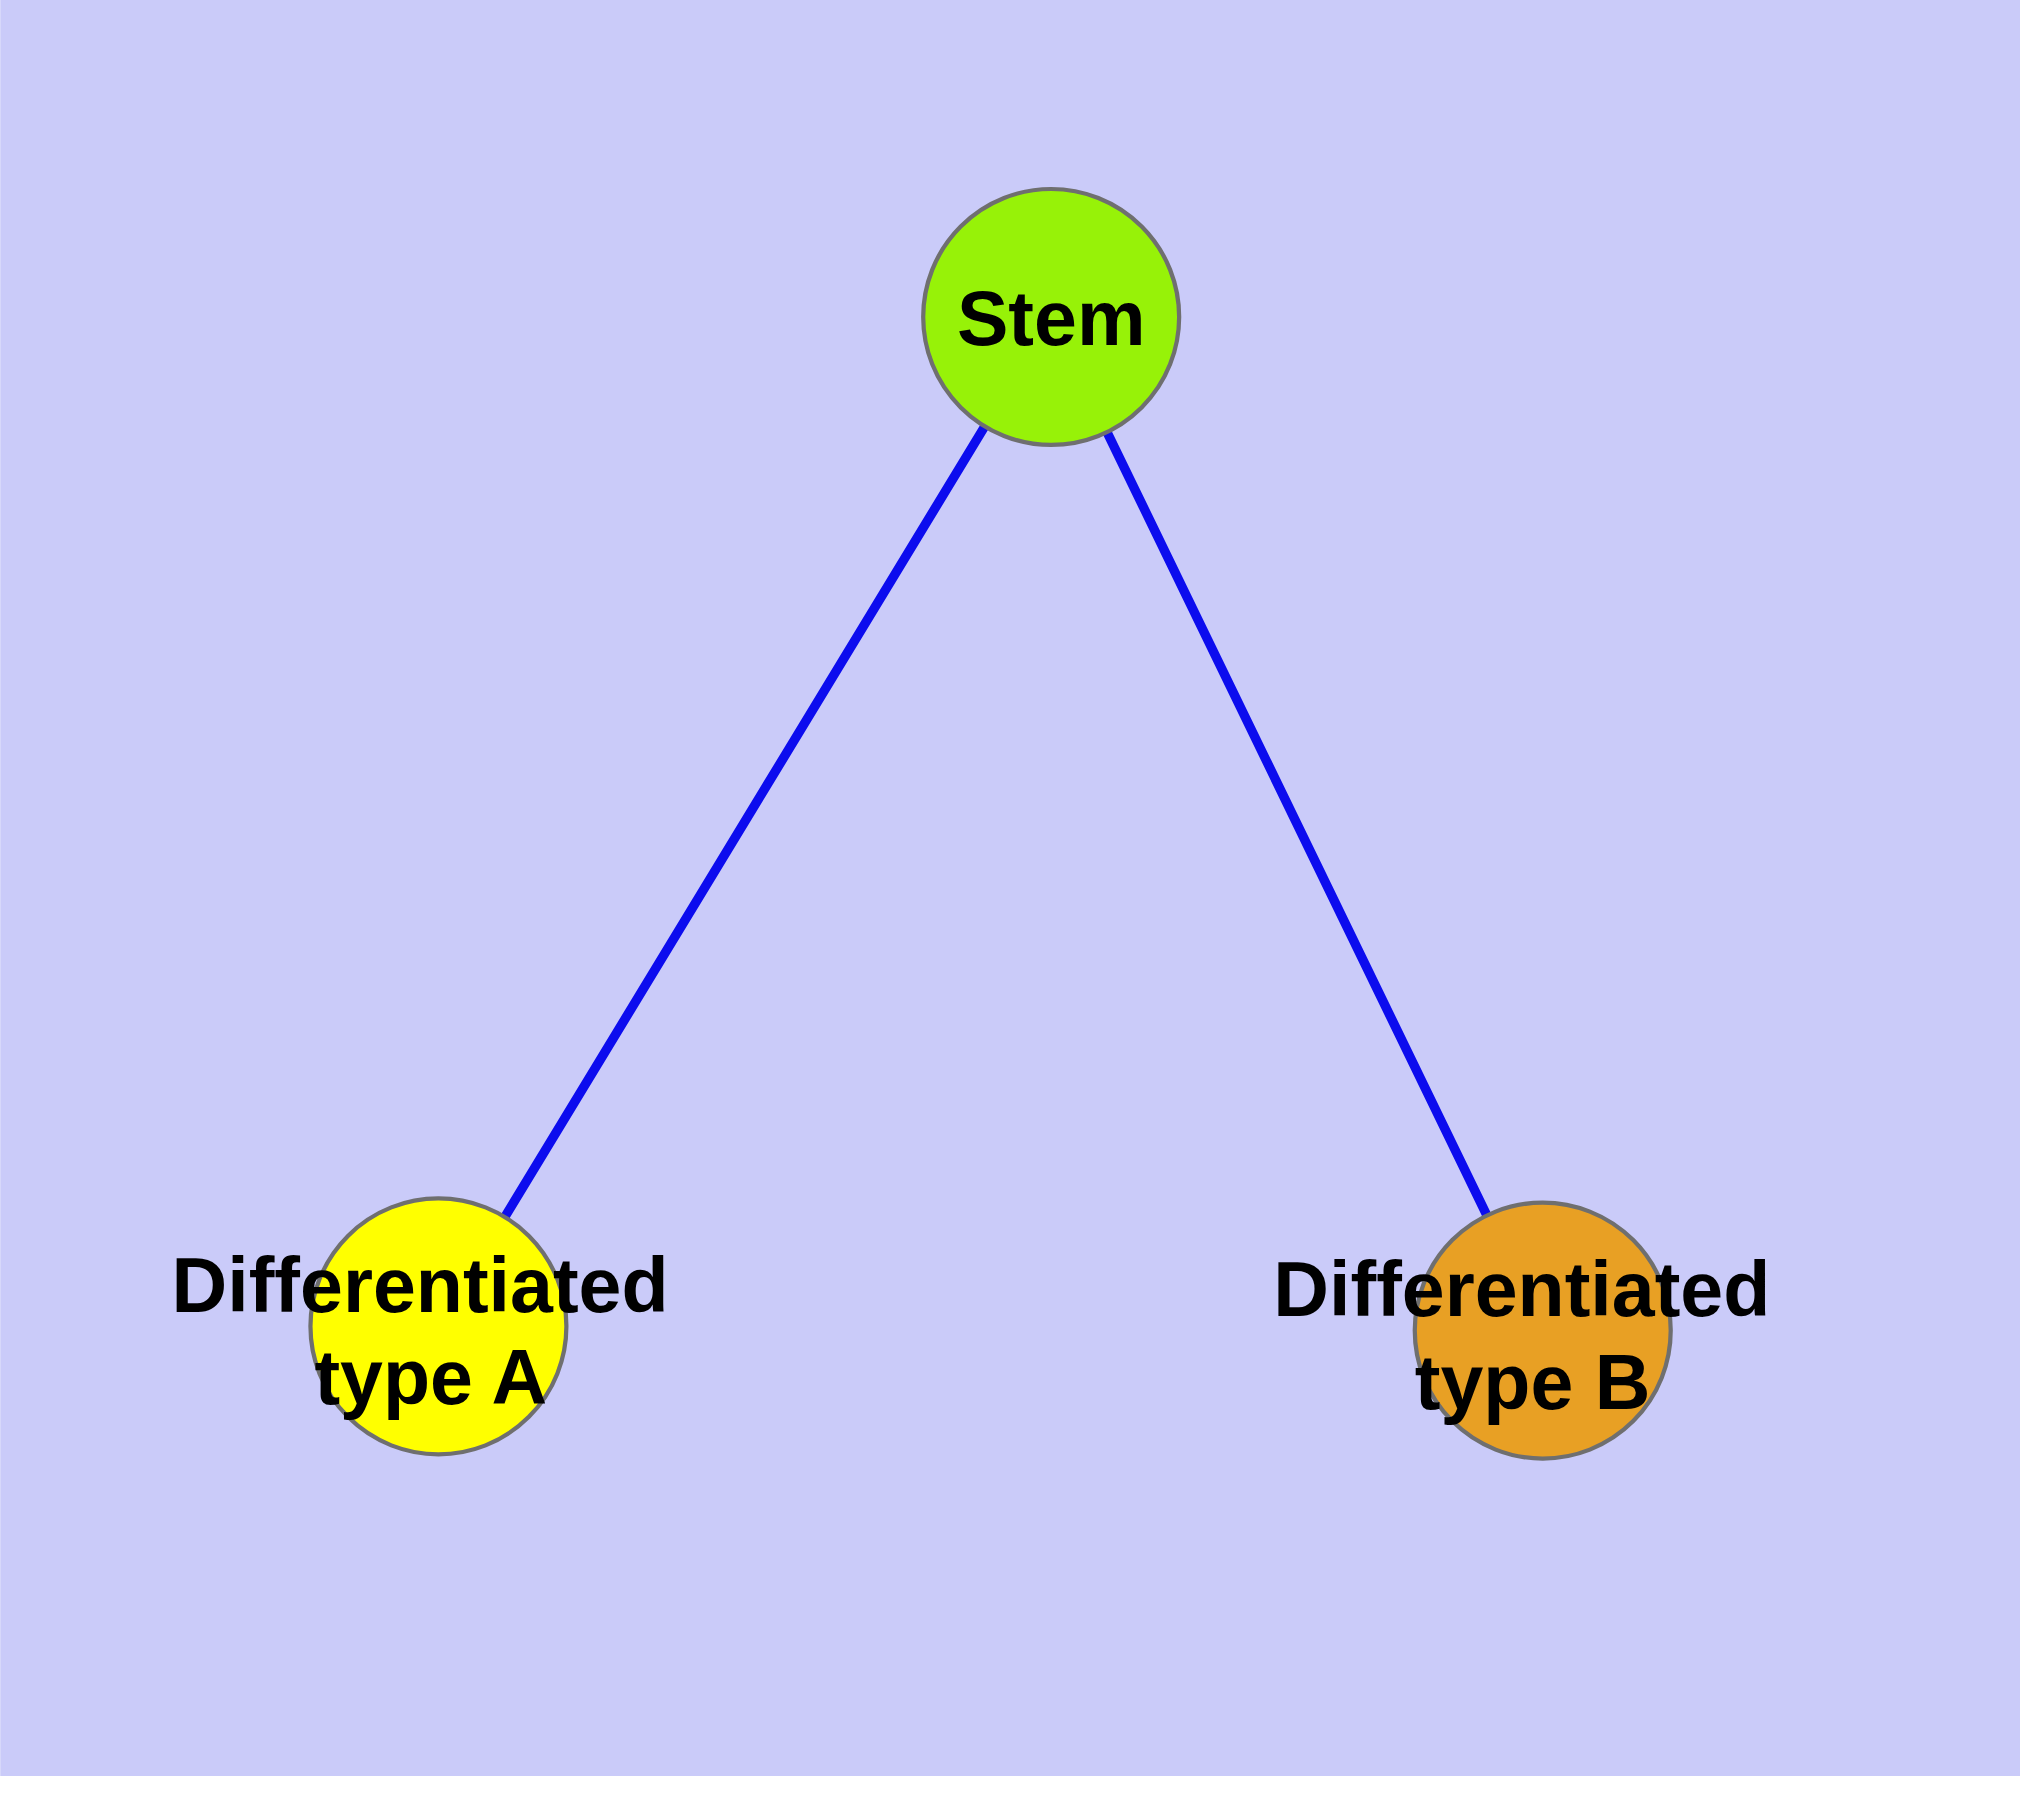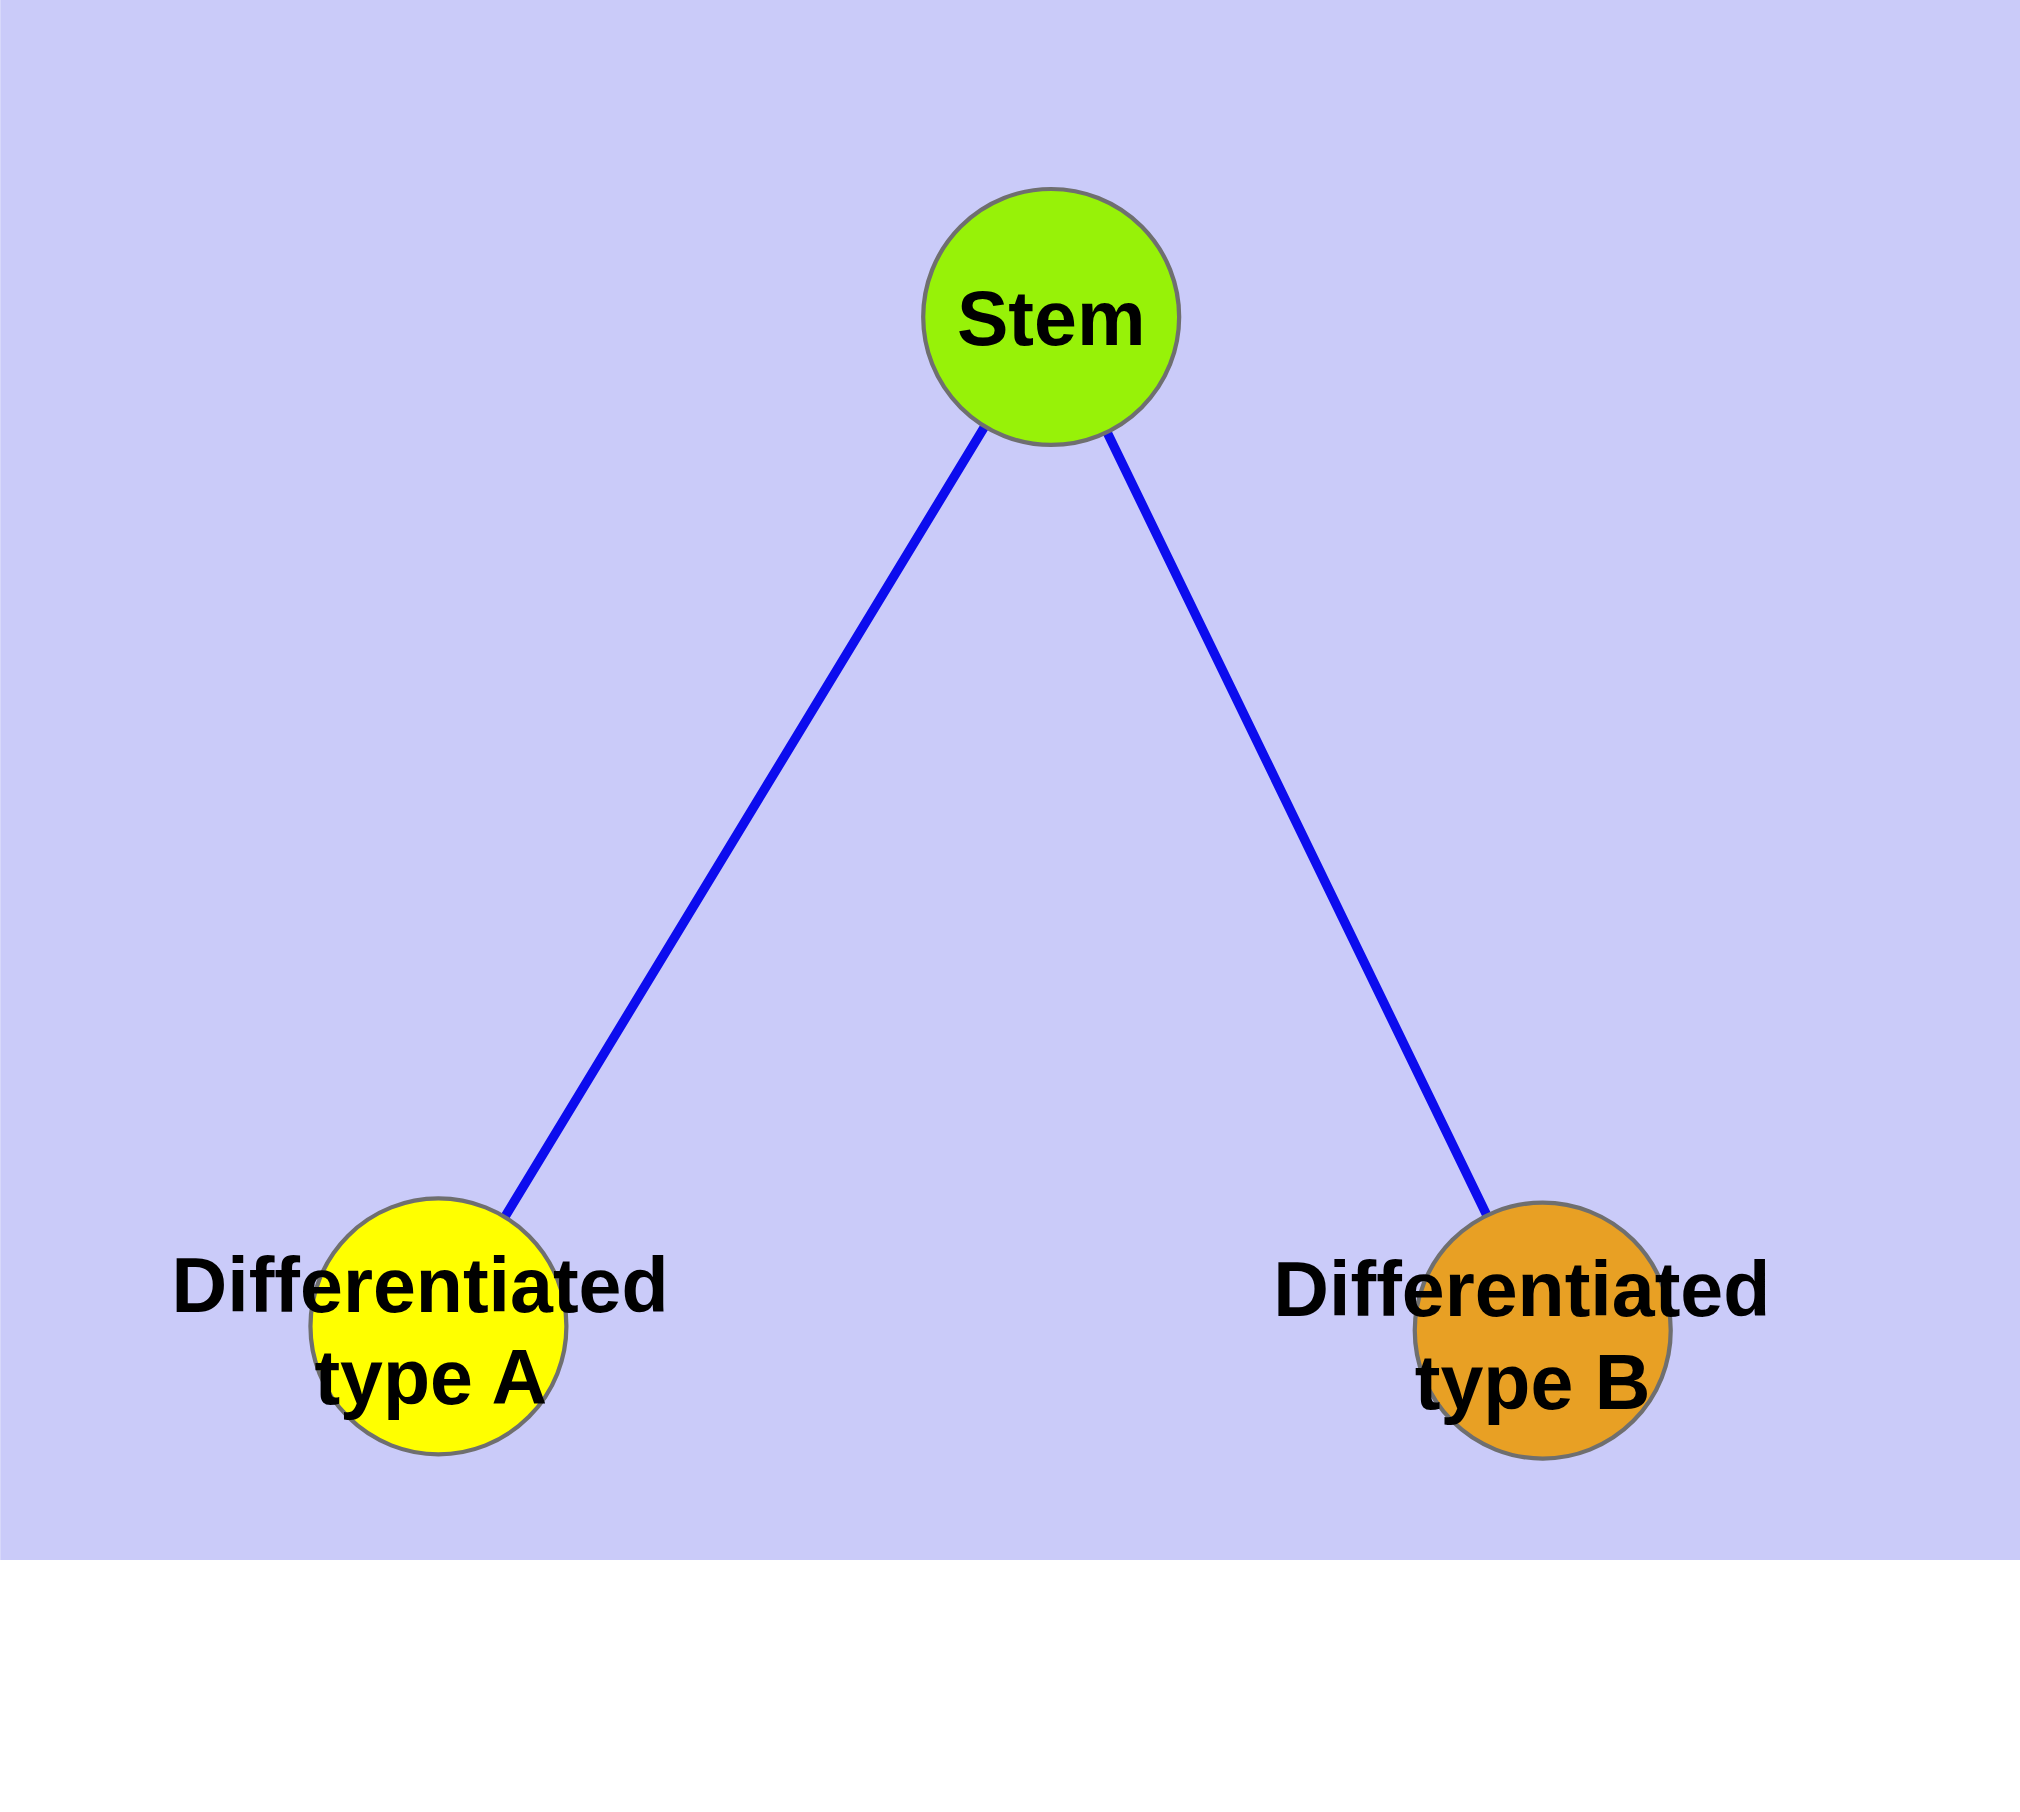--- a/index.html
+++ b/index.html
@@ -2,21 +2,21 @@
 <html style="font-size:13.6px"><head>
 <meta charset="utf-8">
 <style>
   html, body {
     margin: 0;
     padding: 0;
     background: #ffffff;
   }
   .stage {
     width: 2021px;
-    height: 1560px;
+    height: 1776px;
     line-height: 0;
   }
   svg {
     display: block;
   }
   .node-label {
     font-family: "Liberation Sans", sans-serif;
     font-weight: bold;
     font-size: 91px;
     text-anchor: middle;

